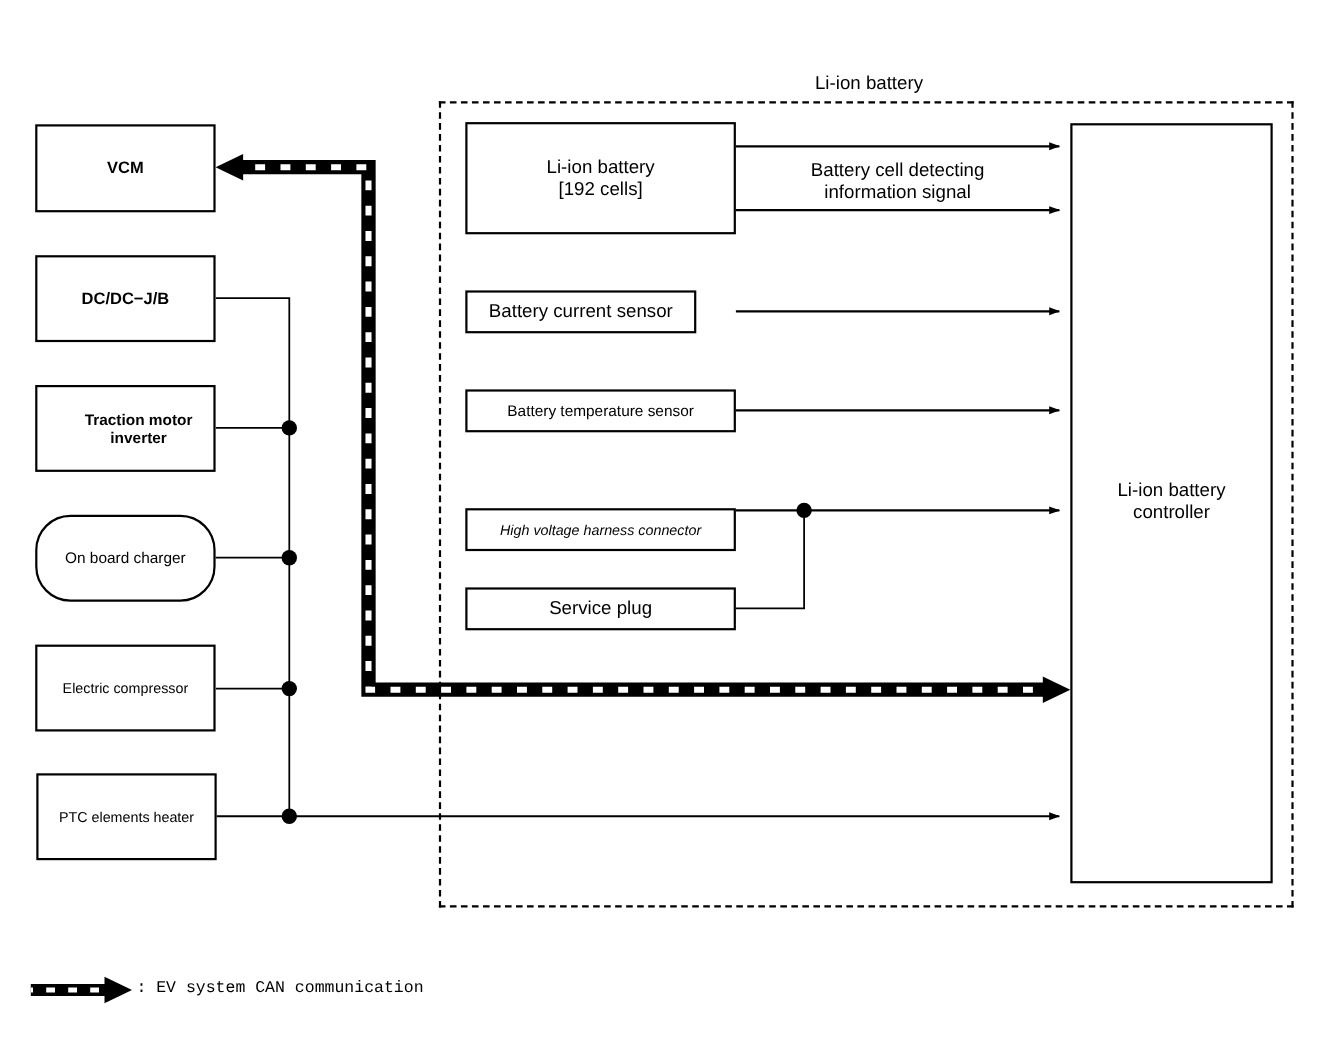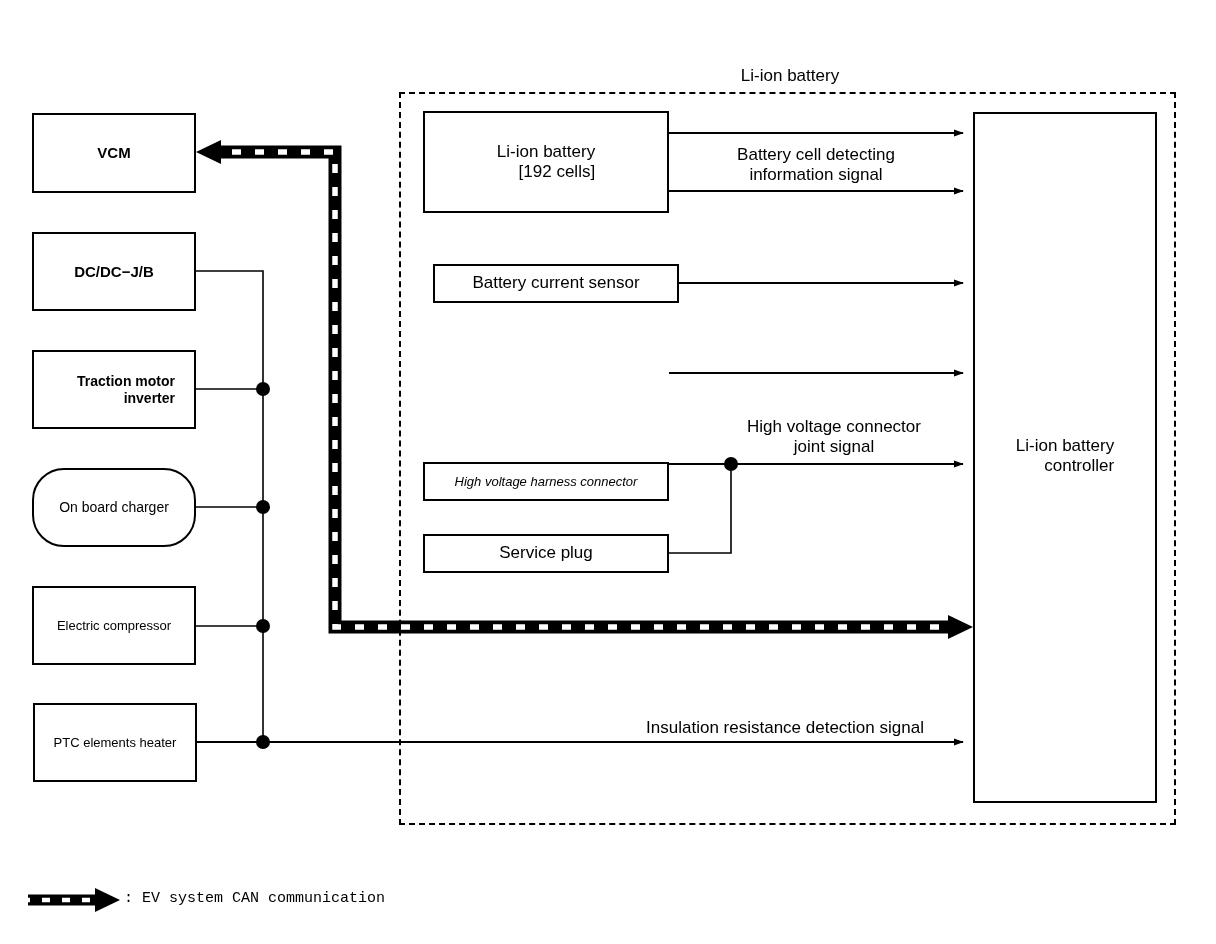--- a/index.html
+++ b/index.html
@@ -26,21 +26,21 @@
     height: 944px;
   }
   .blk {
     position: absolute;
     box-sizing: border-box;
     border: 2px solid #000000;
     background: #ffffff;
     display: flex;
     align-items: center;
     justify-content: center;
-    text-align: right;
+    text-align: center;
     line-height: 1.18;
   }
   .blk-label {
     display: block;
     white-space: pre-line;
   }
   .f15 { font-size: 17px; }
   .f14 { font-size: 14px; }
   .f13p5 { font-size: 13px; }
   .f13 { font-size: 13px; }
@@ -159,42 +159,42 @@
 
   <div class="blk" style="left:33px; top:703px; width:164px; height:79px;">
     <span class="blk-label f13p5">PTC elements heater</span>
   </div>
 
   <div class="blk" style="left:423px; top:111px; width:246px; height:102px;">
     <span class="blk-label f15">Li-ion battery
 [192 cells]</span>
   </div>
 
-  <div class="blk" style="left:423px; top:264px; width:246px; height:39px;margin-left:10px;">
+  <div class="blk" style="left:423px; top:264px; width:210px; height:39px;">
     <span class="blk-label f15">Battery current sensor</span>
   </div>
 
+  <div class="blk" style="left:423px; top:354px; width:246px; height:39px;">
+    <span class="blk-label f14">Battery temperature sensor</span>
+  </div>
 
   <div class="blk" style="left:423px; top:462px; width:246px; height:39px;font-style:italic;">
     <span class="blk-label f13">High voltage harness connector</span>
   </div>
 
   <div class="blk" style="left:423px; top:534px; width:246px; height:39px;">
     <span class="blk-label f15">Service plug</span>
   </div>
 
   <div class="blk" style="left:973px; top:112px; width:184px; height:691px; align-items:flex-start; padding-top:322px;">
     <span class="blk-label f15">Li-ion battery
 controller</span>
   </div>
 
 
   <div class="txt f15" style="left:676px; top:145px; width:280px;">Battery cell detecting
 information signal</div>
 
-  <div class="txt f15" style="left:700px; top:417px; width:268px;">High voltage connector
-joint signal</div>
-
-  <div class="txt f15" style="left:600px; top:718px; width:370px;">Insulation resistance detection signal</div>
+
 
   <div class="txt txt-left legend-text" style="left:124px; top:890px; width:420px;font-family:Liberation Mono, monospace;">: EV system CAN communication</div>
 
 </div>
 
 </body></html>

